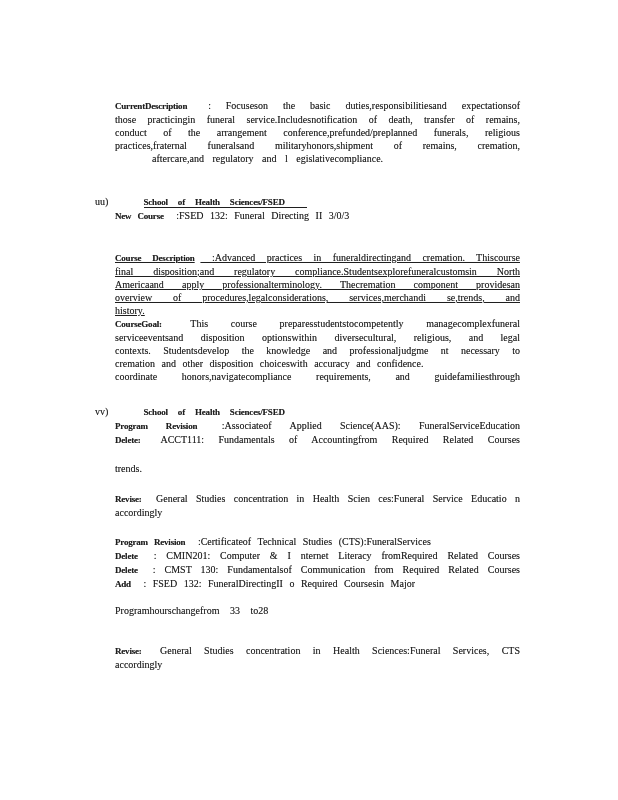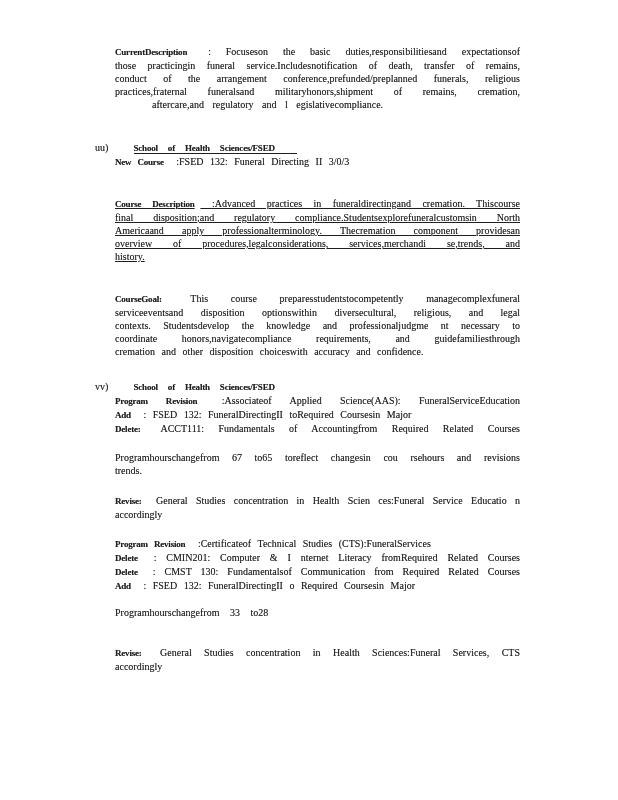--- a/index.html
+++ b/index.html
@@ -4,40 +4,40 @@
 <style>
   html,body{margin:0;padding:0;background:#ffffff;}
   .page{
     position:relative;
     width:618px;height:800px;
     background:#ffffff;
     font-family:"Liberation Serif", serif;
     font-size:10px;
     color:#1f1f1f;
     box-sizing:border-box;
-    padding:45px 98px 0 115px;
+    padding:99px 98px 0 115px;
     text-shadow:0 0 0.5px rgba(40,40,40,0.55);
     overflow:hidden;
   }
   .block{margin:0;}
   .line{line-height:13px;white-space:normal;}
   .sec .line{line-height:14px;}
   .jl{text-align:justify;text-align-last:justify;-moz-text-align-last:justify;text-justify:inter-word;}
   .ws4{word-spacing:4px;}
   .ws6{word-spacing:6px;margin-left:37px;}
   .ws8{word-spacing:8px;}
   .hang{margin-left:-20px;}
   .b{font-weight:bold;font-size:9px;letter-spacing:-0.2px;margin-right:6px;}
   .u{border-bottom:1.2px solid #1f1f1f;padding-right:22px;}
-  .lblA{display:inline-block;width:20px;font-weight:normal;font-size:10px;margin-right:8px;}
+  .lblA{display:inline-block;width:20px;font-weight:normal;font-size:10px;margin-right:18px;}
   .lblB{display:inline-block;width:50px;font-weight:normal;font-size:10px;margin-right:0;}
   .n{}
   .b-uu{margin-top:30px;}
   .b-cd{margin-top:28px;text-decoration:underline;}
-  .b-cg{margin-top:29px;}
+  .b-cg{}
   .b-vv{margin-top:22px;}
   .b-ph1{margin-top:15px;}
   .b-rev1{margin-top:17px;}
   .b-ww{margin-top:16px;}
   .b-ph2{margin-top:13px;}
   .b-rev2{margin-top:27px;}
 </style>
 </head>
 <body>
 
@@ -57,31 +57,29 @@
       <div class="line jl"><span class="b">Course Description</span> <span class="n">:Advanced practices in funeraldirectingand cremation. Thiscourse</span></div>
       <div class="line jl"><span class="n">final disposition;and regulatory compliance.Studentsexplorefuneralcustomsin North</span></div>
       <div class="line jl"><span class="n">Americaand apply professionalterminology. Thecremation component providesan</span></div>
       <div class="line jl"><span class="n">overview of procedures,legalconsiderations, services,merchandi se,trends, and</span></div>
       <div class="line"><span class="n">history.</span></div>
     </div>
   <div class="block b-cg">
       <div class="line jl"><span class="b">CourseGoal:</span> <span class="n">This course preparesstudentstocompetently managecomplexfuneral</span></div>
       <div class="line jl"><span class="n">serviceeventsand disposition optionswithin diversecultural, religious, and legal</span></div>
       <div class="line jl"><span class="n">contexts. Studentsdevelop the knowledge and professionaljudgme nt necessary to</span></div>
+      <div class="line ws4"><span class="n">cremation and other disposition choiceswith accuracy and confidence.</span></div>
       <div class="line jl"><span class="n">coordinate honors,navigatecompliance requirements, and guidefamiliesthrough</span></div>
-      <div class="line ws4"><span class="n">cremation and other disposition choiceswith accuracy and confidence.</span></div>
     </div>
   <div class="block b-vv sec">
       <div class="line hang ws8"><span class="lblA">vv)</span> <span class="b">School of Health Sciences/FSED</span></div>
       <div class="line jl"><span class="b">Program Revision</span> <span class="n">:Associateof Applied Science(AAS): FuneralServiceEducation</span></div>
-      <div class="line ws4"><span class="b">Add</span> <span class="n">: FSED 132: FuneralDirectingII toRequired Coursesin Major</span></div>
       <div class="line jl"><span class="b">Delete:</span> <span class="n">ACCT111: Fundamentals of Accountingfrom Required Related Courses</span></div>
     </div>
   <div class="block b-ph1">
-      <div class="line jl"><span class="n">Programhourschangefrom 67 to65 toreflect changesin cou rsehours and revisions</span></div>
       <div class="line"><span class="n">trends.</span></div>
     </div>
   <div class="block b-rev1">
       <div class="line jl"><span class="b">Revise:</span> <span class="n">General Studies concentration in Health Scien ces:Funeral Service Educatio n</span></div>
       <div class="line"><span class="n">accordingly</span></div>
     </div>
   <div class="block b-ww sec">
       <div class="line ws4"><span class="b">Program Revision</span> <span class="n">:Certificateof Technical Studies (CTS):FuneralServices</span></div>
       <div class="line jl"><span class="b">Delete</span> <span class="n">: CMIN201: Computer &amp; I nternet Literacy fromRequired Related Courses</span></div>
       <div class="line jl"><span class="b">Delete</span> <span class="n">: CMST 130: Fundamentalsof Communication from Required Related Courses</span></div>

